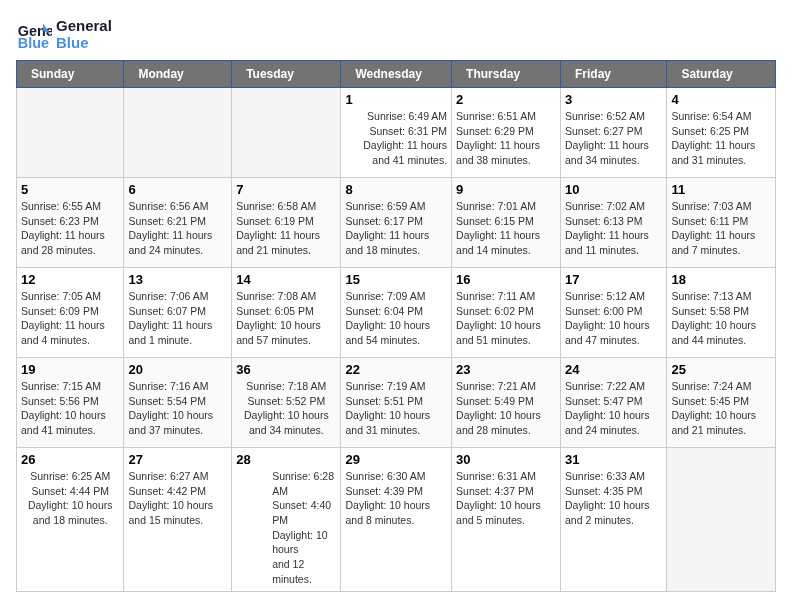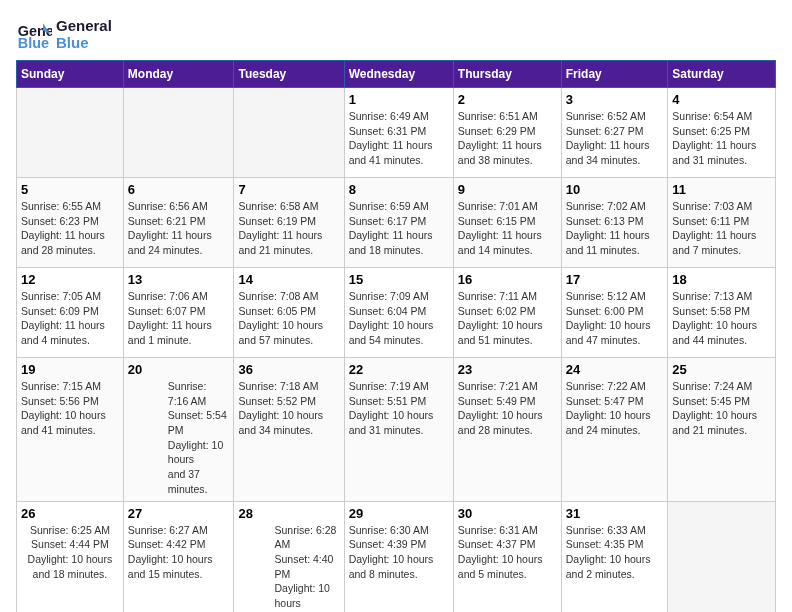--- a/index.html
+++ b/index.html
@@ -36,23 +36,23 @@
     .subtitle {
       font-size: 14px;
       color: #444;
     }
     .calendar {
       width: 100%;
       border-collapse: collapse;
       font-size: 11px;
     }
     .calendar th {
-      background: #4c1d95;
+      background: #737373;
       color: #fff;
-      padding: 6px 4px;
+      padding: 6px 14px;
       text-align: left;
       font-size: 12px;
       border: 1px solid #2a5da5;
     }
     .calendar td {
       border: 1px solid #ccc;
       vertical-align: top;
       padding: 4px;
       width: 113px;
       min-height: 80px;
@@ -108,21 +108,21 @@
         <th>Saturday</th>
       </tr>
   </thead>
   <tbody id="calendar-body">
   <tr class="week-row">
         <td class="empty"></td>
         <td class="empty"></td>
         <td class="empty"></td>
         <td>
           <div class="day-number">1</div>
-          <div class="day-info" style="white-space: pre-line;">Sunrise: 6:49 AM
+          <div class="day-info" style="white-space: pre-line; text-align: right;">Sunrise: 6:49 AM
 Sunset: 6:31 PM
 Daylight: 11 hours
 and 41 minutes.</div>
         </td>
         <td>
           <div class="day-number">2</div>
           <div class="day-info" style="white-space: pre-line;">Sunrise: 6:51 AM
 Sunset: 6:29 PM
 Daylight: 11 hours
 and 38 minutes.</div>
@@ -247,28 +247,28 @@
       <tr class="week-row">
         <td>
           <div class="day-number">19</div>
           <div class="day-info" style="white-space: pre-line;">Sunrise: 7:15 AM
 Sunset: 5:56 PM
 Daylight: 10 hours
 and 41 minutes.</div>
         </td>
         <td>
           <div class="day-number">20</div>
-          <div class="day-info" style="white-space: pre-line; margin-left: 40px;">Sunrise: 7:16 AM
+          <div class="day-info" style="white-space: pre-line;">Sunrise: 7:16 AM
 Sunset: 5:54 PM
 Daylight: 10 hours
 and 37 minutes.</div>
         </td>
         <td>
           <div class="day-number">36</div>
-          <div class="day-info" style="white-space: pre-line;">Sunrise: 7:18 AM
+          <div class="day-info" style="white-space: pre-line; text-align: center;">Sunrise: 7:18 AM
 Sunset: 5:52 PM
 Daylight: 10 hours
 and 34 minutes.</div>
         </td>
         <td>
           <div class="day-number">22</div>
           <div class="day-info" style="white-space: pre-line;">Sunrise: 7:19 AM
 Sunset: 5:51 PM
 Daylight: 10 hours
 and 31 minutes.</div>

